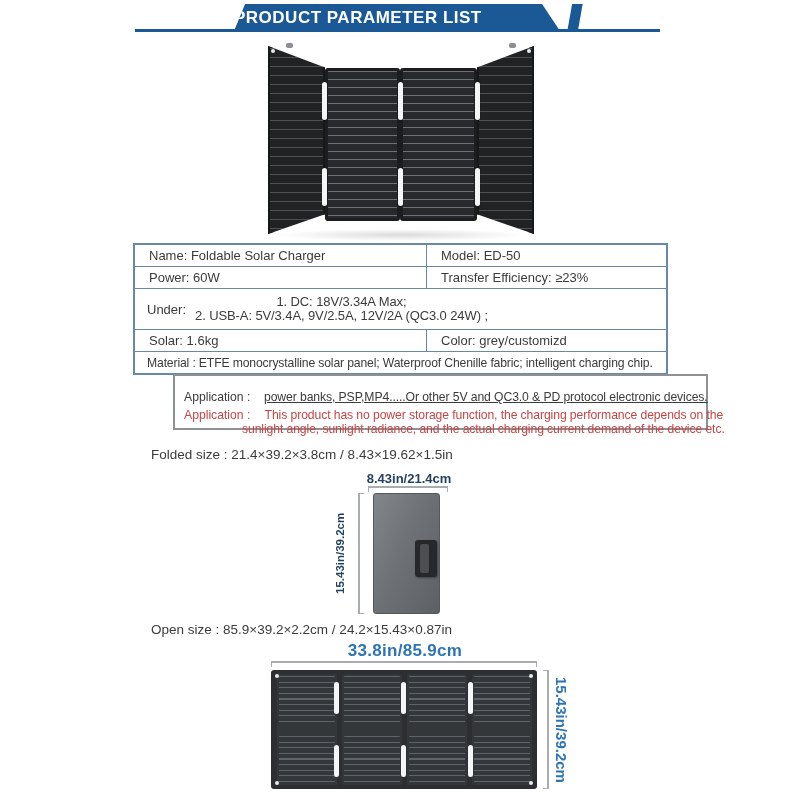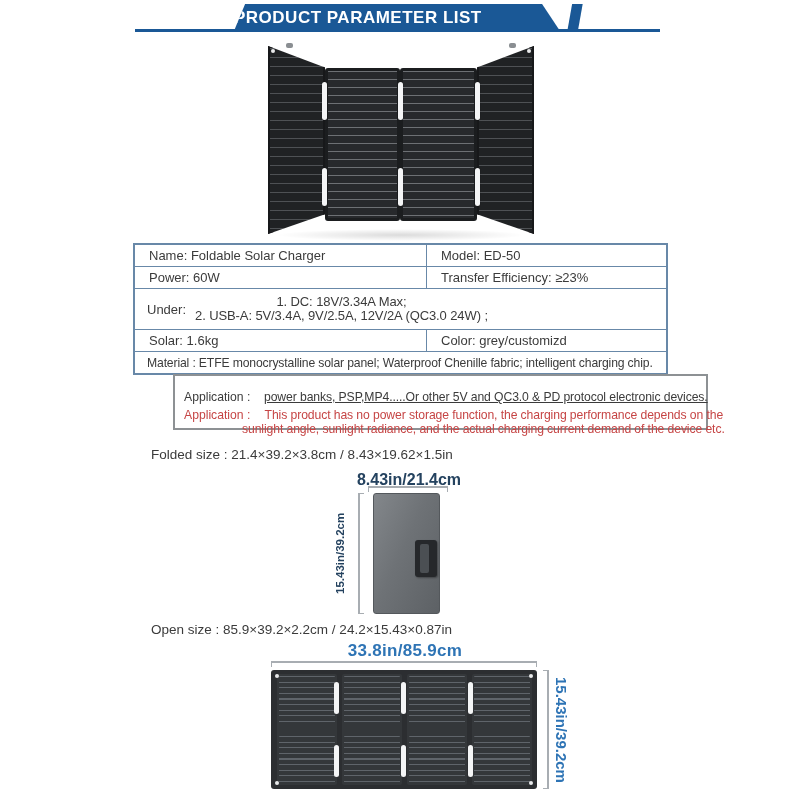--- a/index.html
+++ b/index.html
@@ -70,21 +70,21 @@
   .note-lines{flex:1;}
   .note-line{display:block;white-space:nowrap;line-height:14.5px;letter-spacing:-.1px;text-align:center;}
   .red{color:var(--accent-red);}
   .hang{margin-left:-21px;}
   .app-l2{margin-left:1px;text-decoration:underline;}
   
   .size-caption{position:absolute;left:151px;font-size:13.5px;color:var(--text-dark);white-space:nowrap;}
   .cap-folded{top:447px;} .cap-open{top:622px;}
   
   .fold-wlabel{position:absolute;left:338px;top:471px;width:142px;text-align:center;
-    font-size:16px;font-weight:bold;color:var(--dim-navy);white-space:nowrap;}
+    font-size:13px;font-weight:bold;color:var(--dim-navy);white-space:nowrap;}
   .fold-brk-top{position:absolute;left:368px;top:486px;width:80px;height:6px;
     border-top:2px solid var(--bracket);border-left:1.5px solid var(--bracket);border-right:1.5px solid var(--bracket);}
   .fold-brk-left{position:absolute;left:358px;top:493px;width:6px;height:121px;
     border-left:2px solid var(--bracket);border-top:1.5px solid var(--bracket);border-bottom:1.5px solid var(--bracket);}
   .fold-hlabel{position:absolute;left:334px;top:493px;height:121px;display:flex;align-items:center;justify-content:center;
     writing-mode:vertical-rl;transform:rotate(180deg);
     font-size:11.5px;font-weight:bold;color:var(--dim-navy);white-space:nowrap;}
   .fold-panel{position:absolute;left:373px;top:493px;width:67px;height:121px;border-radius:3px;
     background:linear-gradient(115deg,#83878b 0%,#6e7276 45%,#5d6165 100%);
     border:1px solid #54585c;}

